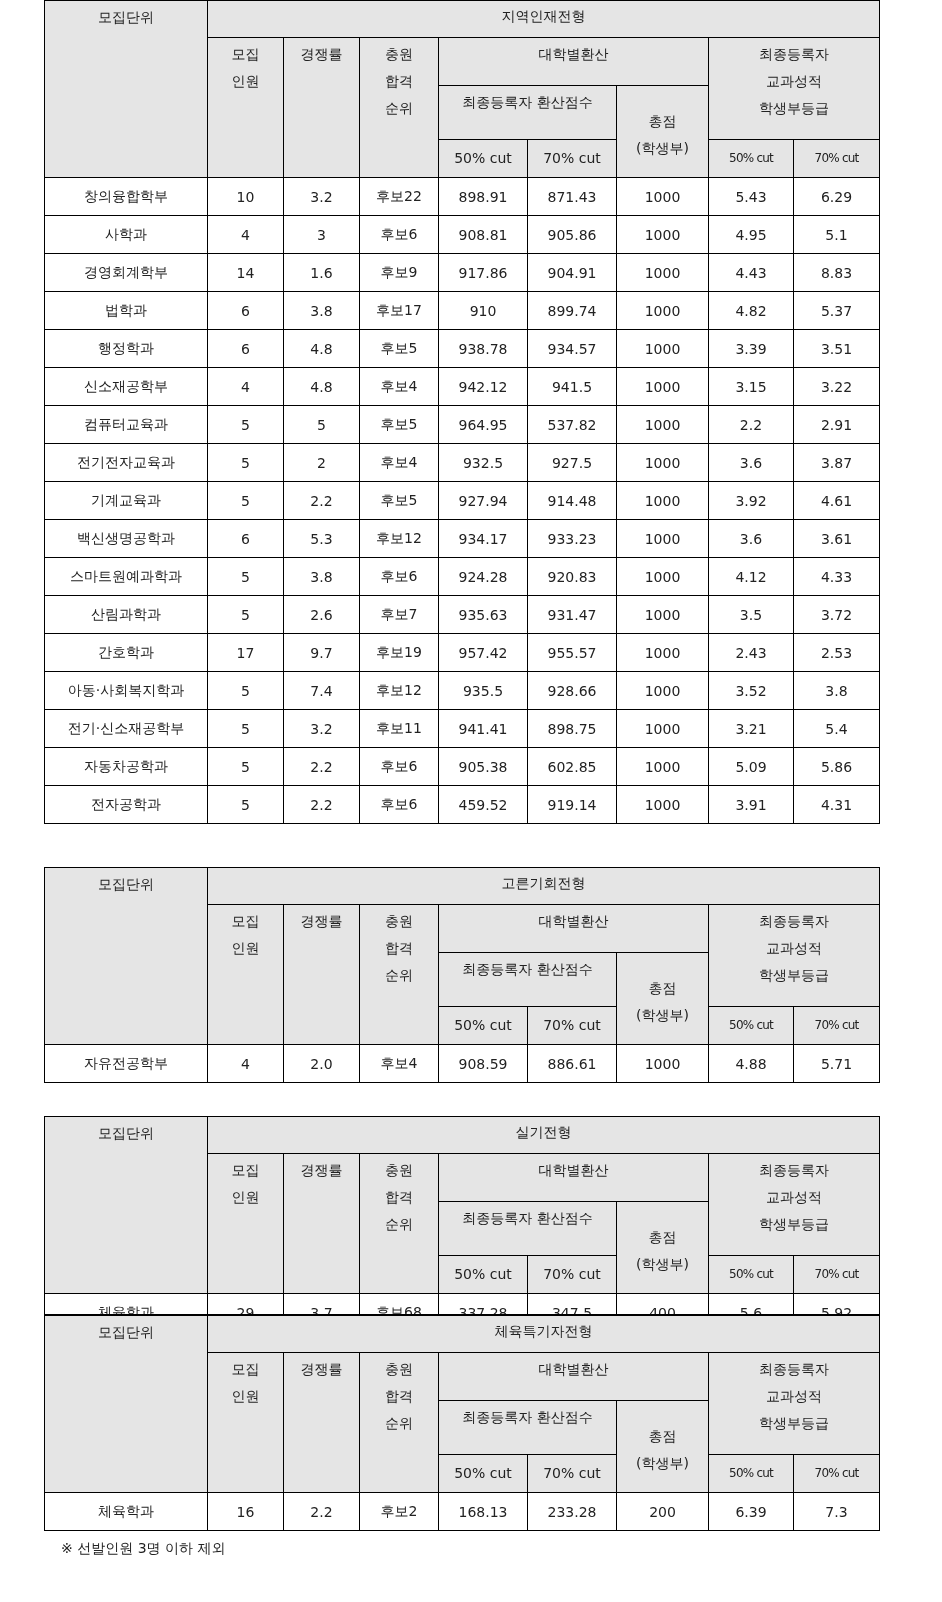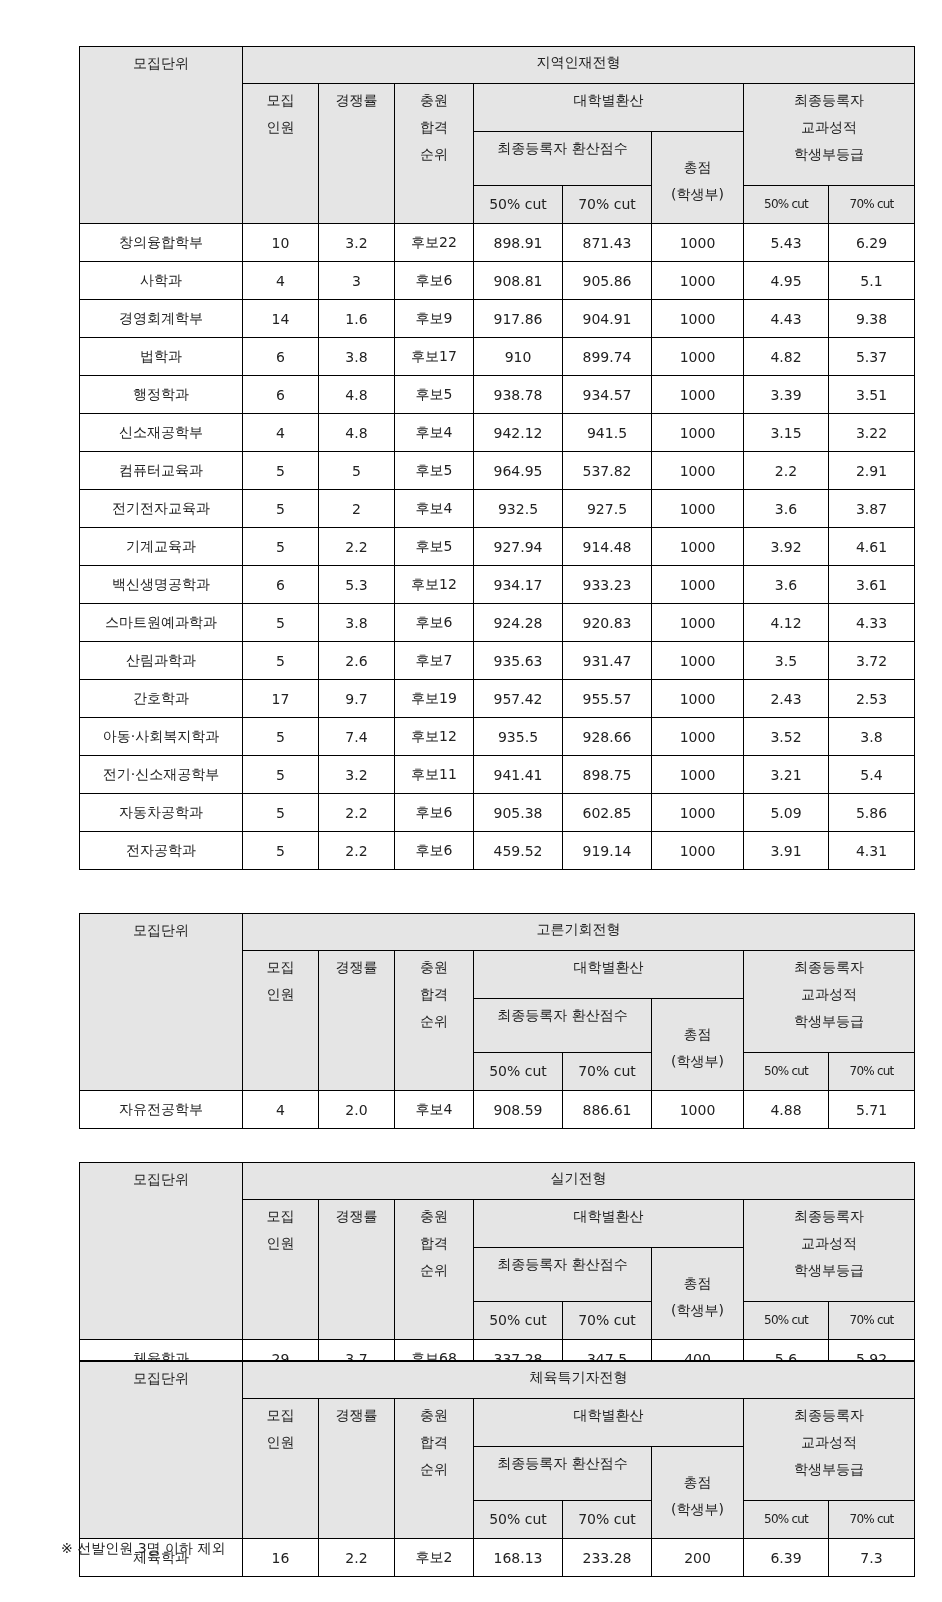--- a/index.html
+++ b/index.html
@@ -2,22 +2,22 @@
 <html><head>
 <meta charset="utf-8">
 <style>
   html, body { margin: 0; padding: 0; background: #ffffff; }
   body {
     width: 942px; height: 1602px; position: relative; overflow: hidden;
     font-family: "DejaVu Sans", "Liberation Sans", sans-serif;
     font-size: 14px; color: #222;
   }
   .tbl {
-    position: absolute; left: 79px; width: 836px;
-    border-collapse: collapse; table-layout: fixed; margin-top: 46px;
+    position: absolute; left: 44px; width: 836px;
+    border-collapse: collapse; table-layout: fixed;
   }
   .tbl td, .tbl th {
     border: 1px solid #000; text-align: center; padding: 0;
     font-weight: normal; font-size: 14px;
   }
   .tbl th { background: #e5e5e5; vertical-align: top; line-height: 27px; padding-top: 3px; }
   .tbl td { background: #ffffff; vertical-align: middle; height: 37px; }
   .tbl th.small { font-size: 12px; letter-spacing: -0.8px; vertical-align: middle; padding-top: 0; }
   .tbl th.cut { vertical-align: middle; padding-top: 0; }
   .tbl th.title { height: 33px; line-height: 27px; font-family: Liberation Mono, monospace; }
@@ -109,21 +109,21 @@
         </tr>
         <tr>
           <td>경영회계학부</td>
           <td>14</td>
           <td>1.6</td>
           <td>후보9</td>
           <td>917.86</td>
           <td>904.91</td>
           <td>1000</td>
           <td>4.43</td>
-          <td>9.38</td>
+          <td>8.83</td>
         </tr>
         <tr>
           <td>법학과</td>
           <td>6</td>
           <td>3.8</td>
           <td>후보17</td>
           <td>910</td>
           <td>899.74</td>
           <td>1000</td>
           <td>4.82</td>

